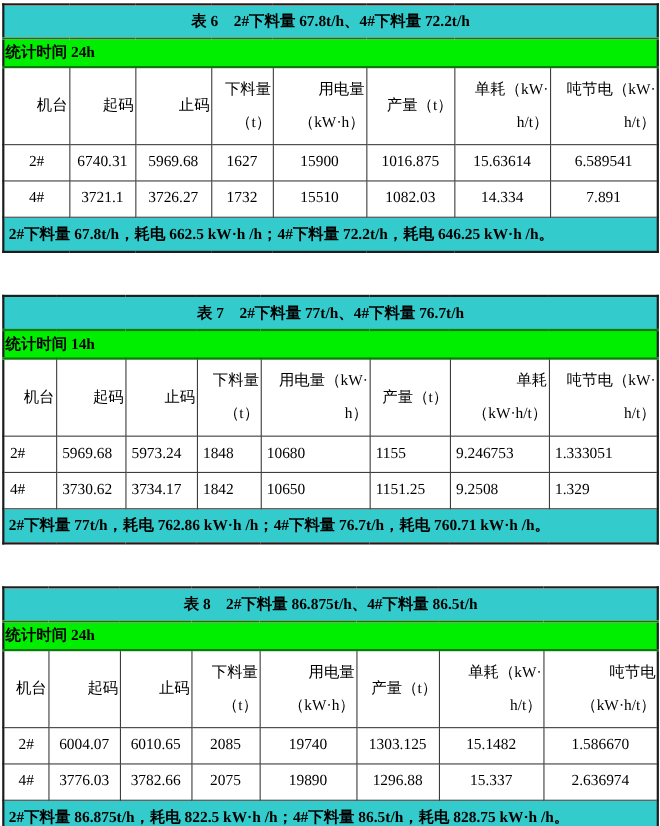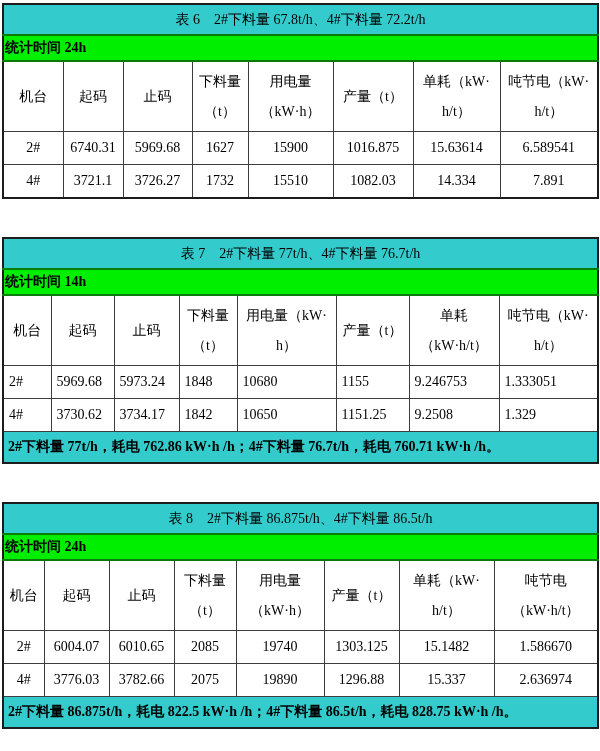--- a/index.html
+++ b/index.html
@@ -28,34 +28,34 @@
   td{
     border:1px solid var(--grid-border);
     font-size:14px;
     color:var(--text);
     overflow:hidden;
     vertical-align:middle;
   }
   tr.title-row td{
     background:var(--title-bg);
     text-align:center;
-    font-weight:normal;
+    font-weight:bold;
     height:27px;
   }
   tr.stat-row td{
     background:var(--stat-bg);
     text-align:left;
     font-weight:bold;
     height:22px;
     border-top:2px solid var(--stat-border);
     border-bottom:2px solid var(--stat-border);
   }
   tr.header-row td{
     height:67px;
-    text-align:center;
+    text-align:right;
     white-space:pre-line;
     line-height:30px;
     background:#ffffff;
   }
   tr.data-row td{
     height:30px;
     text-align:center;
     background:#ffffff;
   }
   table.align-left tr.data-row td{
@@ -119,20 +119,23 @@
         <tr class="data-row">
           <td>4#</td>
           <td>3721.1</td>
           <td>3726.27</td>
           <td>1732</td>
           <td>15510</td>
           <td>1082.03</td>
           <td>14.334</td>
           <td>7.891</td>
         </tr>
+        <tr class="footer-row">
+        <td colspan="8">2#下料量 67.8t/h，耗电 662.5 kW·h /h；4#下料量 72.2t/h，耗电 646.25 kW·h /h。</td>
+      </tr>
     </tbody>
   </table>
 
   <table class="report-table align-left">
     <colgroup>
         <col style="width: 48px;">
         <col style="width: 63px;">
         <col style="width: 65px;">
         <col style="width: 58px;">
         <col style="width: 99px;">

